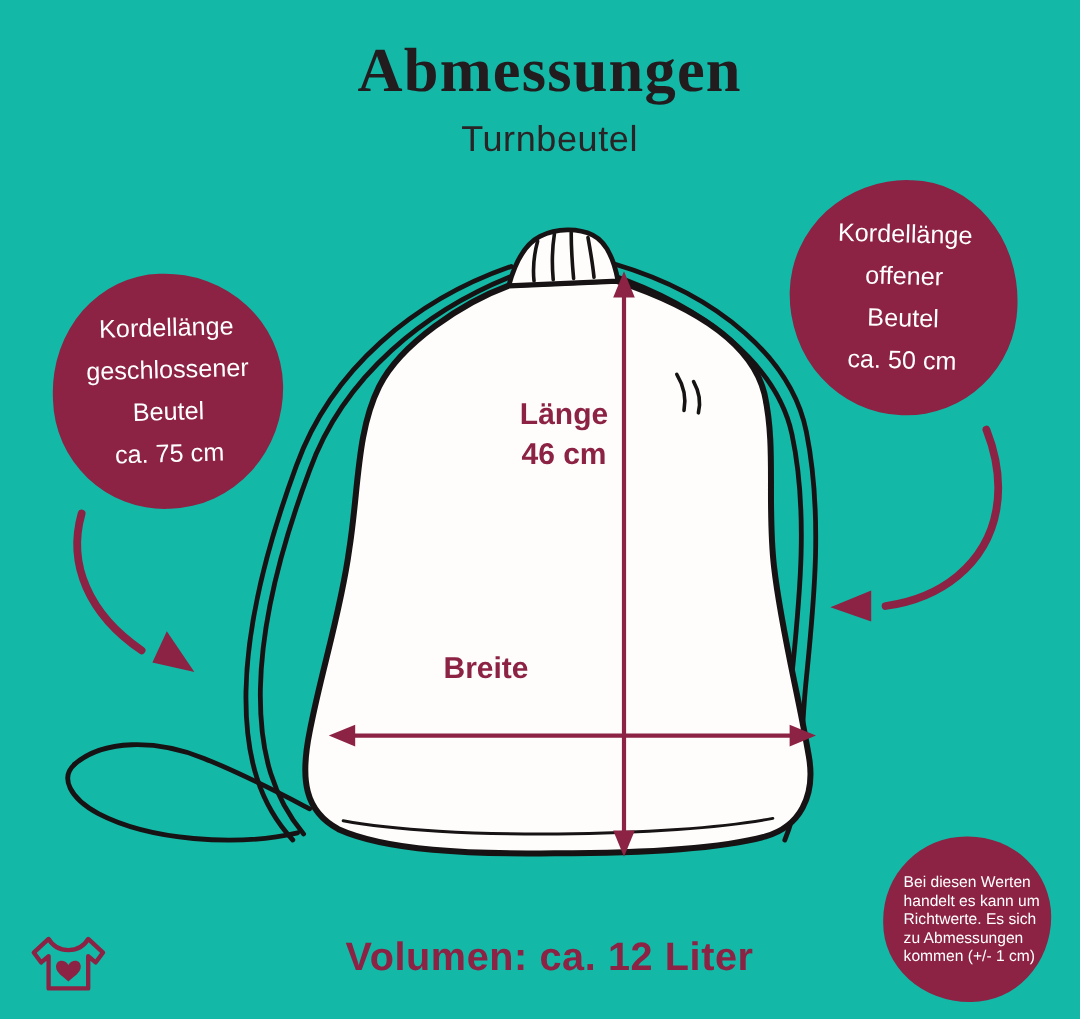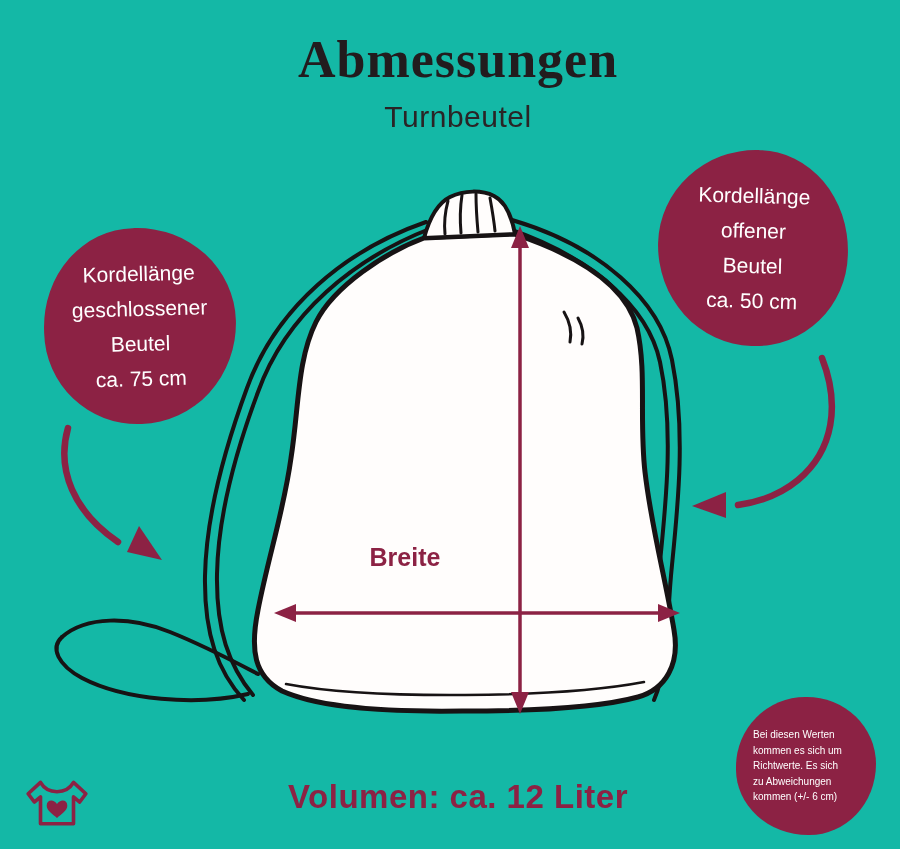--- a/index.html
+++ b/index.html
@@ -33,21 +33,21 @@
     font-size:21px;line-height:35px;transform:rotate(-1.5deg);
   }
   .blob-right{
     left:658px;top:150px;width:190px;height:196px;
     border-radius:52% 48% 49% 51% / 49% 52% 48% 52%;
     font-size:21px;line-height:35px;transform:rotate(1.5deg);
   }
   .blob-disclaimer{
     left:736px;top:697px;width:140px;height:138px;
     border-radius:50% 50% 48% 52% / 51% 49% 52% 48%;
-    font-size:10px;line-height:15.5px;
+    font-size:13px;line-height:15.5px;
     align-items:flex-start;text-align:right;padding-left:17px;box-sizing:border-box;
   }
   
   .dim-label{
     position:absolute;color:#8c2244;font-size:25px;font-weight:600;
     text-align:center;line-height:34px;
   }
   .dim-laenge{left:403px;top:328px;width:134px;}
   .dim-breite{left:338px;top:540px;width:134px;text-align:center;}
   
@@ -137,31 +137,33 @@
   </div>
 
   <div class="blob blob-right">
     <span>Kordellänge</span>
     <span>offener</span>
     <span>Beutel</span>
     <span>ca. 50 cm</span>
   </div>
 
   <div class="dim-label dim-laenge">
+    <div>Länge</div>
+    <div>46 cm</div>
   </div>
   <div class="dim-label dim-breite">
     <div>Breite</div>
   </div>
 
   <div class="blob blob-disclaimer">
     <span>Bei diesen Werten</span>
-    <span>kommen es sich um</span>
+    <span>handelt es kann um</span>
     <span>Richtwerte. Es sich</span>
-    <span>zu Abweichungen</span>
-    <span>kommen (+/- 6 cm)</span>
+    <span>zu Abmessungen</span>
+    <span>kommen (+/- 1 cm)</span>
   </div>
 
   <div class="volume">Volumen: ca. 12 Liter</div>
 
   <svg class="logo" viewBox="0 0 64 60" aria-hidden="true">
     <path d="M16 12 L4 23 L10 31 L16 26 L16 52 L48 52 L48 26 L54 31 L60 23 L48 12
              C44 19 37 21 32 21 C27 21 20 19 16 12 Z" fill="none" stroke="#8c2244" stroke-width="3.5" stroke-linejoin="round"></path>
     <path d="M32 33 C29 28 22 28.5 22 34.5 C22 39.5 28 42.5 32 46.5 C36 42.5 42 39.5 42 34.5 C42 28.5 35 28 32 33 Z" fill="#8c2244"></path>
   </svg>
 

